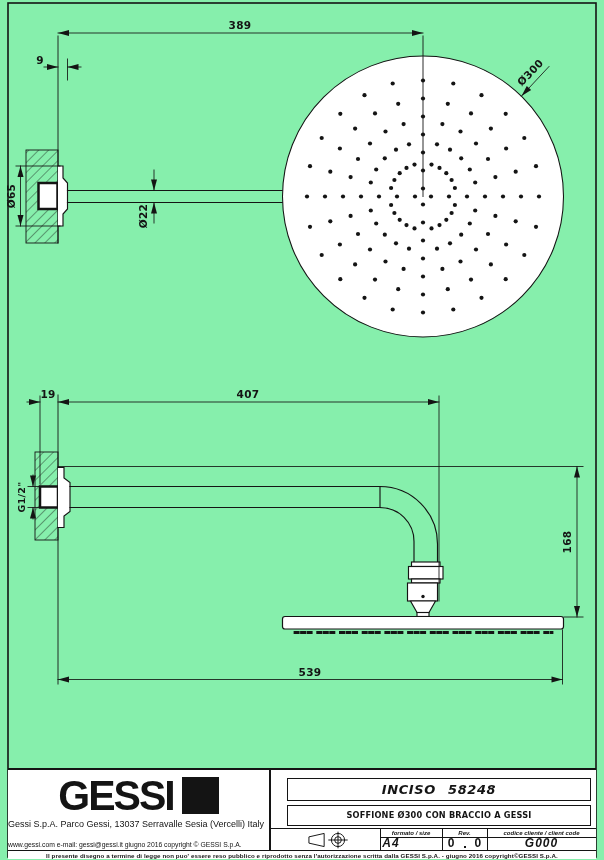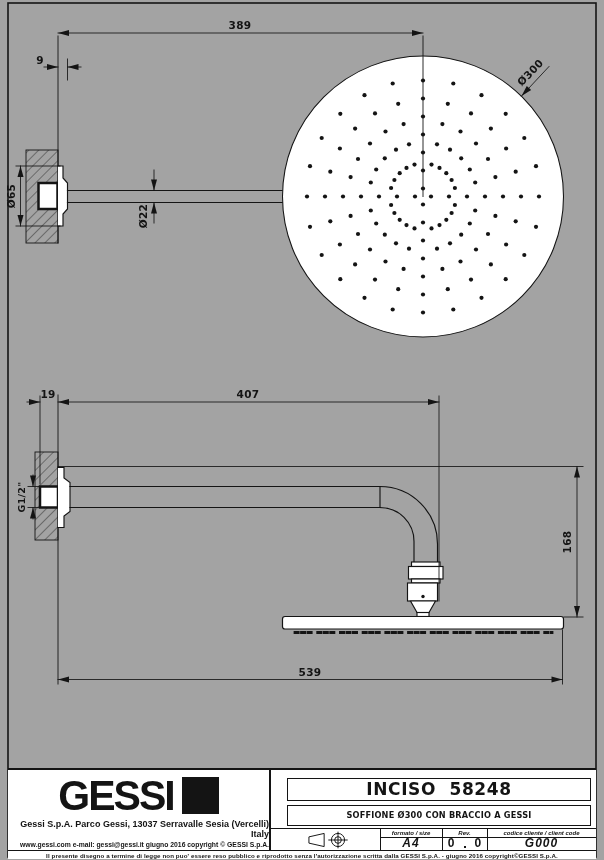--- a/index.html
+++ b/index.html
@@ -1,17 +1,17 @@
 <!DOCTYPE html>
 <html><head>
 <meta charset="utf-8">
 <style>
   html,body { margin:0; padding:0; background:#ffffff; }
   #sheet {
-    position:relative; width:604px; height:860px; background:#a3a3a3;
+    position:relative; width:604px; height:860px; background:#86efac;
     font-family:"DejaVu Sans", sans-serif; color:#141414; overflow:hidden;
   }
   #drawing { position:absolute; left:0; top:0; }
 
   text.dim {
     font-family:"DejaVu Sans", sans-serif; font-weight:700;
     font-size:10.5px; fill:#141414; letter-spacing:0.3px;
   }
   text.dim.small { font-size:9.5px; }
 
@@ -25,32 +25,32 @@
     border-right:2px solid #141414;
   }
   .logo-row { position:absolute; left:0; top:4px; width:100%; height:42px;
     display:flex; align-items:center; justify-content:center; gap:8px; }
   .logo-text {
     font-family:"Liberation Sans", sans-serif; font-weight:700;
     font-size:41px; letter-spacing:-2px; line-height:40px;
     transform:scaleY(1.04); color:#141414;
   }
   .logo-square { width:37px; height:37px; background:#141414; }
-  .addr { position:absolute; width:100%; text-align:right;
-    font-family:"Liberation Sans", sans-serif; font-weight:700; color:#141414; }
+  .addr { position:absolute; width:100%; text-align:left;
+    font-family:"Liberation Sans", sans-serif; font-weight:400; color:#141414; }
   .addr1 { top:49px; font-size:9px; }
   .addr2 { top:61px; font-size:8.5px; }
   .addr3 { top:71px; font-size:6.8px; }
 
   .tb-box {
     position:absolute; border:1.6px solid #141414; text-align:center;
     font-weight:700; color:#141414;
   }
   .tb-model { left:279px; top:8px; width:302px; height:21px;
-    font-size:17px; line-height:21px; letter-spacing:0.6px; word-spacing:7px; }
+    font-size:13px; line-height:21px; letter-spacing:0.6px; word-spacing:7px;font-style:italic; }
   .tb-desc  { left:279px; top:35px; width:302px; height:19px;
     font-size:8.2px; line-height:19px; letter-spacing:0.2px; }
 
   .tb-rowline { position:absolute; left:262px; top:58px; width:326px; border-top:1.6px solid #141414; }
   .tb-vdiv { position:absolute; top:58px; height:22px; border-left:1.6px solid #141414; }
   .tb-labline { position:absolute; top:67px; border-top:1px solid #141414; }
 
   .tb-cell-label {
     position:absolute; top:59px; height:8px; text-align:center;
     font-size:6px; font-weight:700; font-style:italic; color:#141414;
@@ -358,21 +358,21 @@
       <g fill="none" stroke="#141414" stroke-width="1.4">
         <path d="M3,8.5 L25,3.5 L25,22.5 L3,17.5 Z"></path>
         <circle cx="45" cy="13" r="9.5"></circle>
         <circle cx="45" cy="13" r="4.8"></circle>
         <line x1="31" y1="13" x2="59" y2="13"></line>
         <line x1="45" y1="1" x2="45" y2="25"></line>
       </g>
     </svg>
 
     <div class="tb-cell-label" style="left:372px; width:62px;">formato / size</div>
-    <div class="tb-cell-value italicval" style="left:372px; width:62px;">A4</div>
+    <div class="tb-cell-value italicval" style="left:352px; width:62px;">A4</div>
 
     <div class="tb-cell-label" style="left:434px; width:45px;">Rev.</div>
     <div class="tb-cell-value rev-vals" style="left:434px; width:45px;">
       <span>0</span>
       <span class="rev-dot"></span>
       <span>0</span>
     </div>
 
     <div class="tb-cell-label" style="left:479px; width:109px;">codice cliente / client code</div>
     <div class="tb-cell-value italicval" style="left:479px; width:109px;">G000</div>

